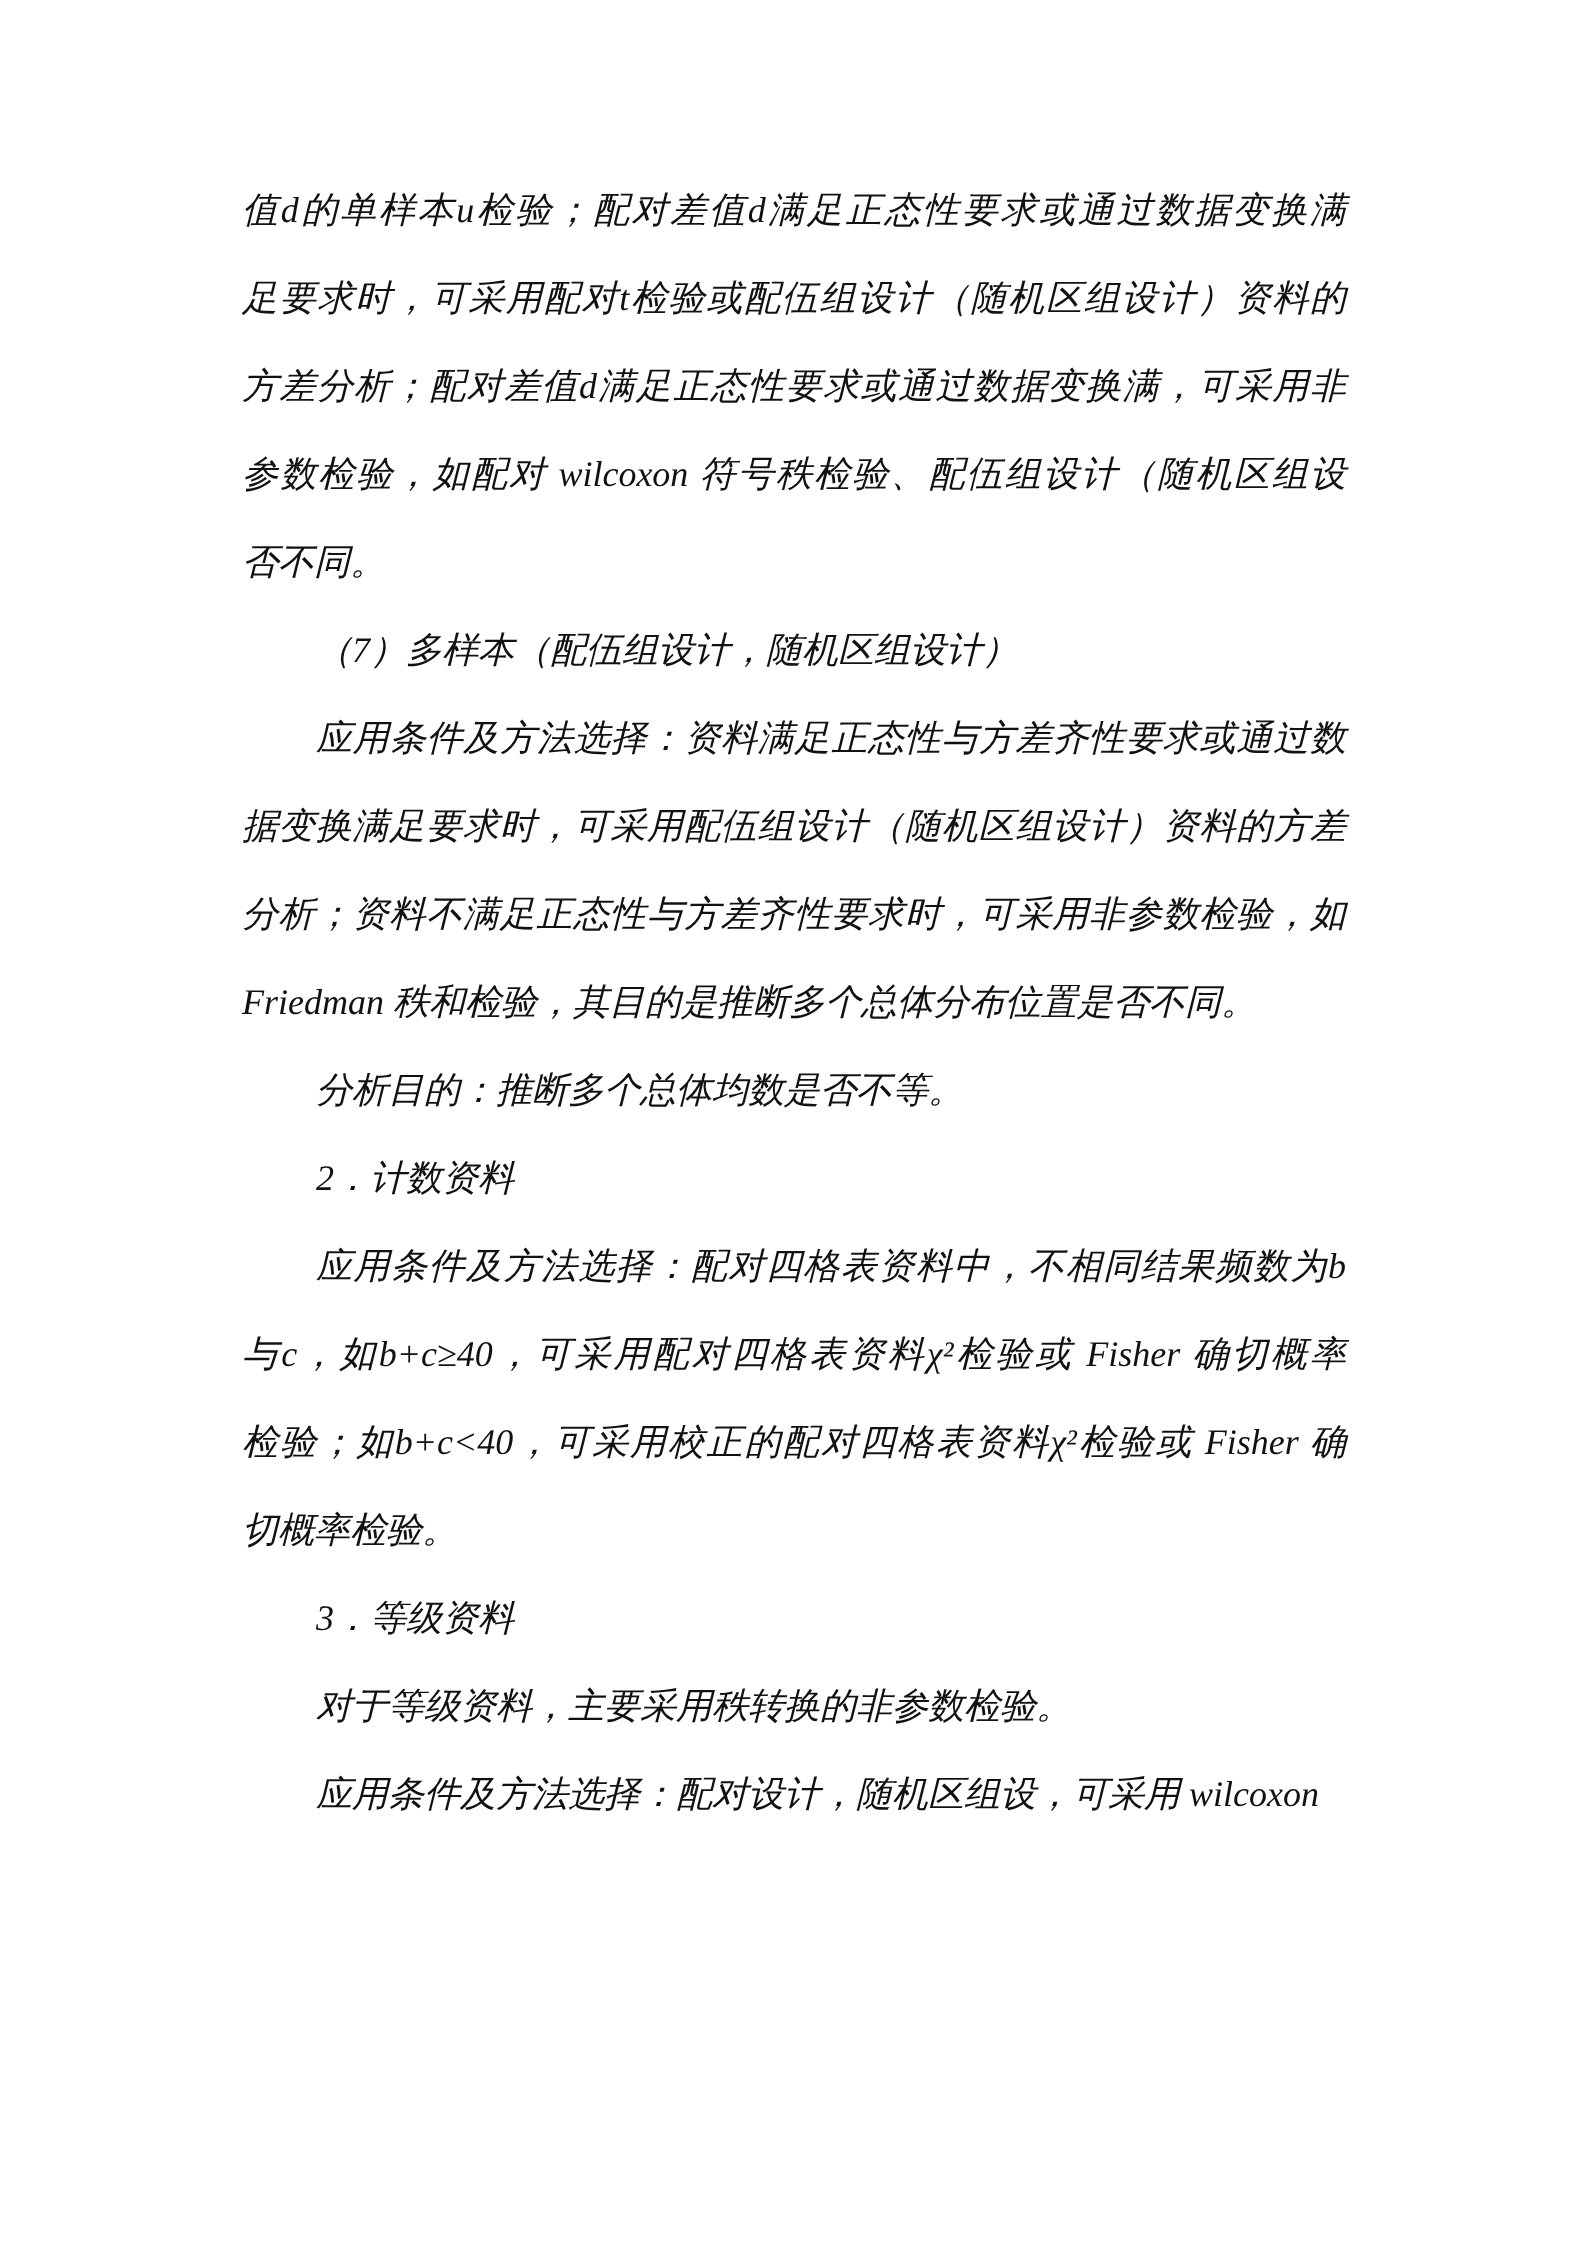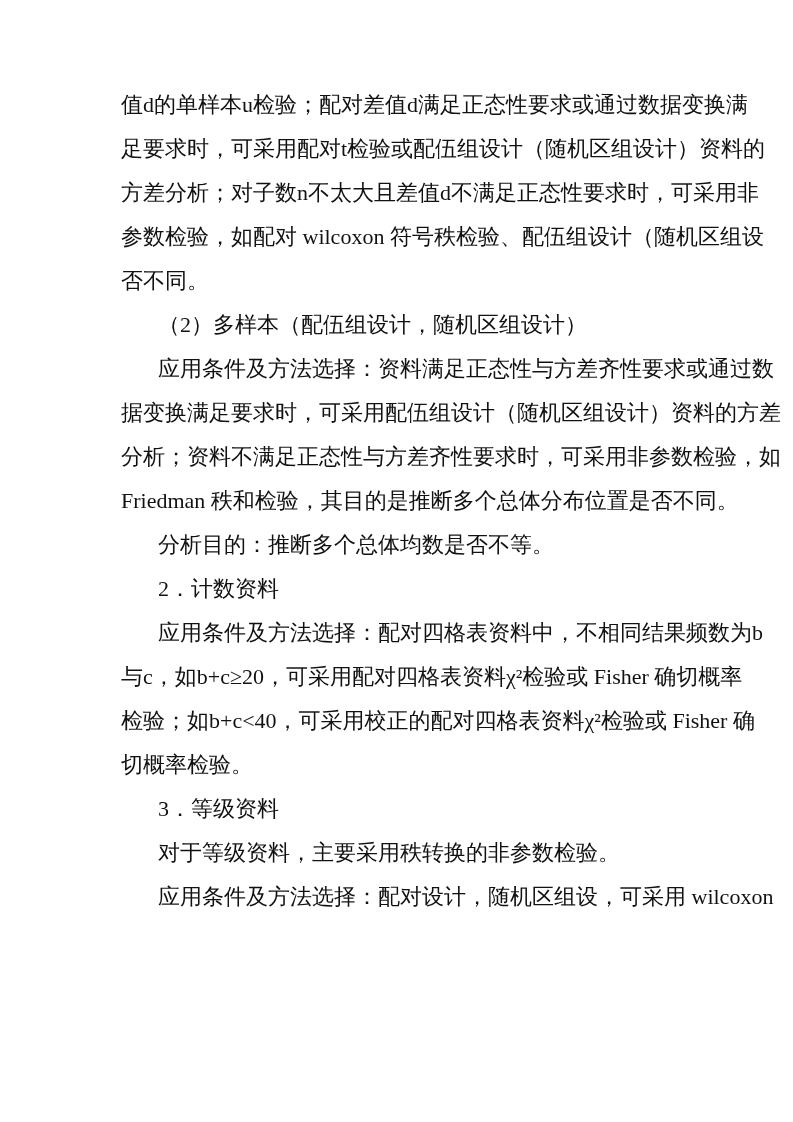--- a/index.html
+++ b/index.html
@@ -1,55 +1,56 @@
 <!DOCTYPE html>
 <html><head>
 <meta charset="utf-8">
 <style>
   html, body { margin: 0; padding: 0; background: #ffffff; }
   body { width: 793px; height: 1122px; position: relative; overflow: hidden; }
   .page {
     position: absolute; left: 121px; top: 83px; width: 552px;
     font-family: "Liberation Serif", "DejaVu Serif", serif;
-    font-size: 22px; color: #111111;
+    font-size: 18px; color: #111111;
     line-height: 44px;
+    font-style: italic;
   }
   .line { display: block; white-space: nowrap; height: 44px; text-align: justify; text-align-last: justify; }
   .line.last { text-align-last: left; }
   .indent { padding-left: 37px; }
 </style>
 </head>
 <body>
 
 <div class="page" id="page">
     <div>
       <span class="line">值d的单样本u检验；配对差值d满足正态性要求或通过数据变换满</span>
       <span class="line">足要求时，可采用配对t检验或配伍组设计（随机区组设计）资料的</span>
-      <span class="line">方差分析；对子数n不太大且差值d不满足正态性要求时，可采用非</span>
+      <span class="line">方差分析；配对差值d满足正态性要求或通过数据变换满，可采用非</span>
       <span class="line">参数检验，如配对 wilcoxon 符号秩检验、配伍组设计（随机区组设</span>
       <span class="line last">否不同。</span>
     </div>
     <div>
-      <span class="line last indent">（2）多样本（配伍组设计，随机区组设计）</span>
+      <span class="line last indent">（7）多样本（配伍组设计，随机区组设计）</span>
     </div>
     <div>
       <span class="line indent">应用条件及方法选择：资料满足正态性与方差齐性要求或通过数</span>
       <span class="line">据变换满足要求时，可采用配伍组设计（随机区组设计）资料的方差</span>
       <span class="line">分析；资料不满足正态性与方差齐性要求时，可采用非参数检验，如</span>
       <span class="line last">Friedman 秩和检验，其目的是推断多个总体分布位置是否不同。</span>
     </div>
     <div>
       <span class="line last indent">分析目的：推断多个总体均数是否不等。</span>
     </div>
     <div>
       <span class="line last indent">2．计数资料</span>
     </div>
     <div>
       <span class="line indent">应用条件及方法选择：配对四格表资料中，不相同结果频数为b</span>
-      <span class="line">与c，如b+c≥20，可采用配对四格表资料χ²检验或 Fisher 确切概率</span>
+      <span class="line">与c，如b+c≥40，可采用配对四格表资料χ²检验或 Fisher 确切概率</span>
       <span class="line">检验；如b+c&lt;40，可采用校正的配对四格表资料χ²检验或 Fisher 确</span>
       <span class="line last">切概率检验。</span>
     </div>
     <div>
       <span class="line last indent">3．等级资料</span>
     </div>
     <div>
       <span class="line last indent">对于等级资料，主要采用秩转换的非参数检验。</span>
     </div>
     <div>

